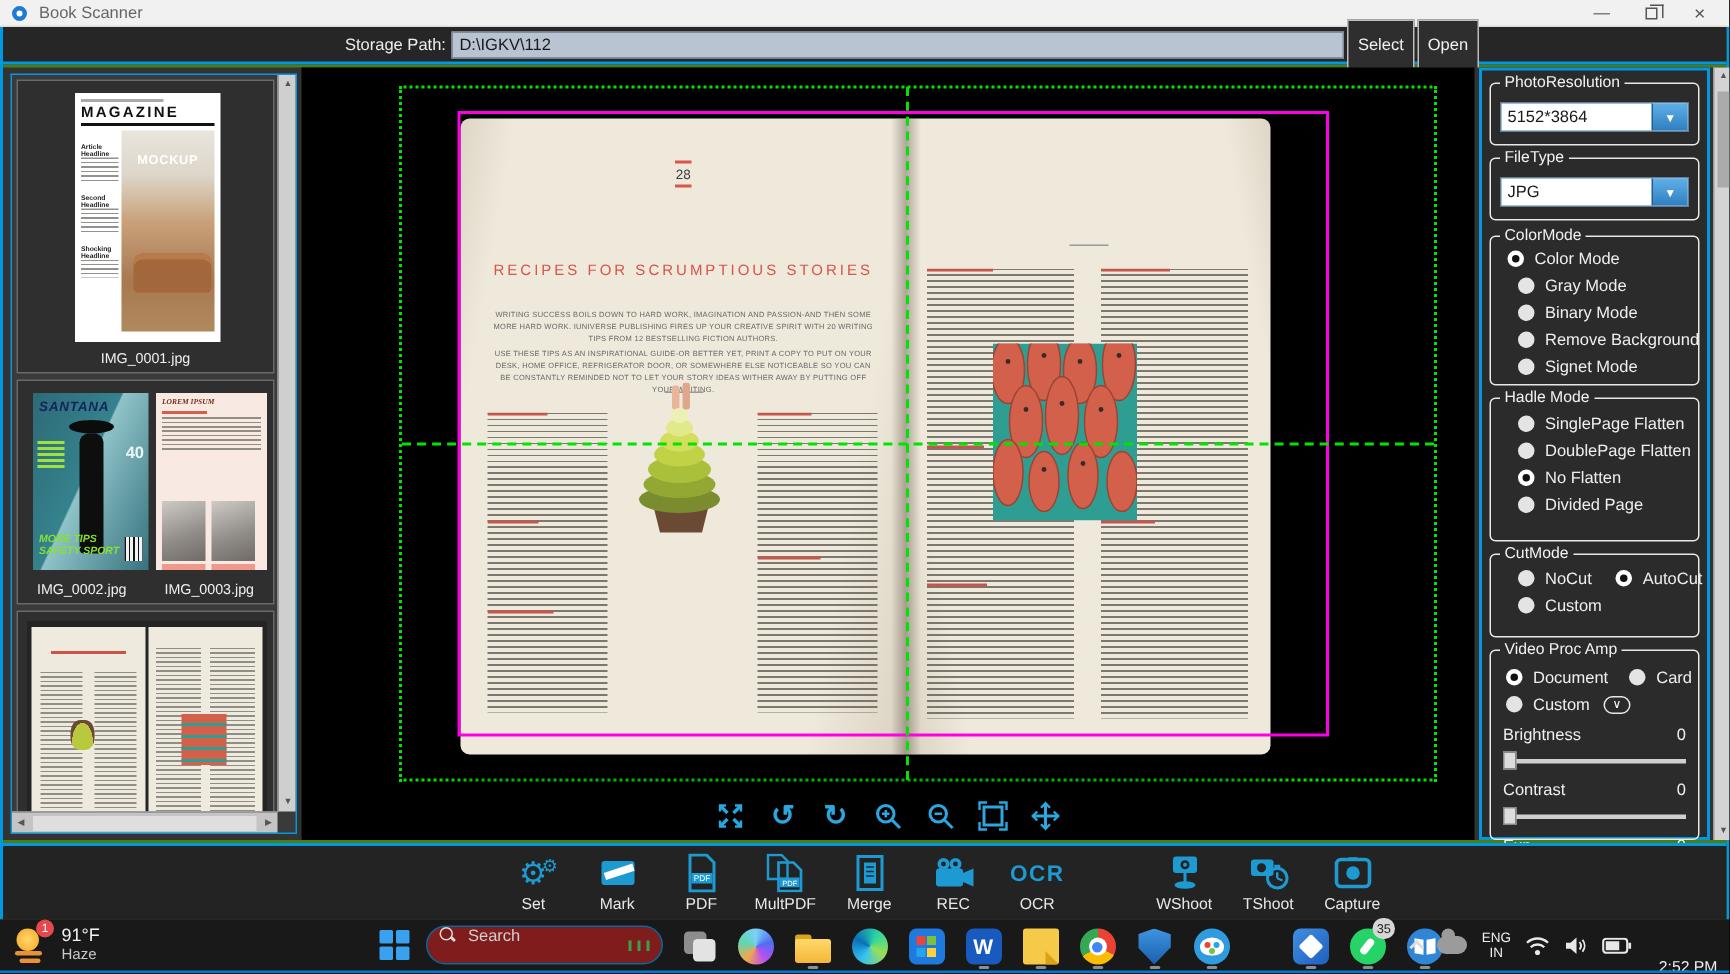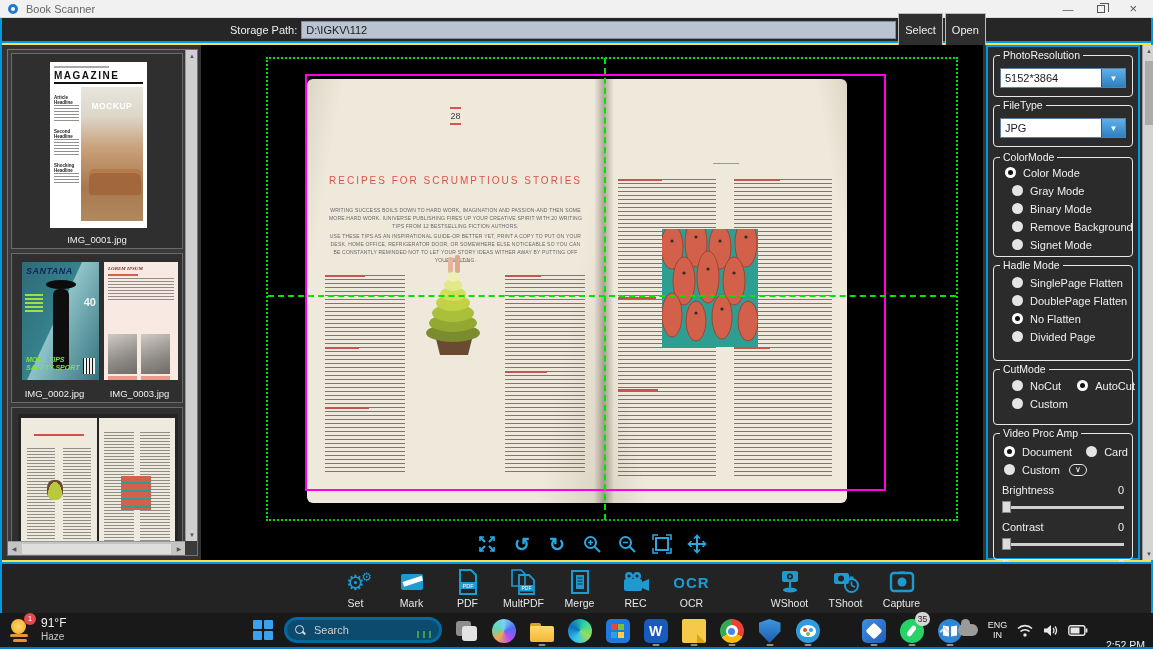--- a/index.html
+++ b/index.html
@@ -13,21 +13,21 @@
   .app-logo { width:10px; height:10px; border:3px solid #1e7ad4; border-radius:50%;
               margin-left:8px; background:#fff; }
   .win-title { font-size:11px; color:#666; margin-left:8px; }
   .winctrls { margin-left:auto; display:flex; align-items:center; gap:24px; padding-right:16px; }
   .wc { color:#555; font-size:11px; line-height:10px; cursor:default; }
   .wc-restore { width:8px; height:8px; border:1px solid #555; position:relative; }
   .wc-restore::before { content:""; position:absolute; left:2px; top:-3px; width:8px; height:8px;
                         border:1px solid #555; border-left:none; border-bottom:none; }
 
   
-  .app-body { position:absolute; top:18px; left:0; width:1153px; height:595px; background:#fde047;
+  .app-body { position:absolute; top:18px; left:0; width:1153px; height:595px; background:#4d7c0f;
               border-left:2px solid #0098e0; border-right:2px solid #0098e0; }
 
   
   .storage-bar { position:absolute; top:0; left:0; right:0; height:25px; background:#262626;
                  border-bottom:2px solid #0098e0; display:flex; align-items:center; }
   .storage-label { color:#eee; font-size:11px; margin-left:228px; }
   .storage-input { width:595px; height:18px; margin-left:4px; background:#b9c3d1;
                    border:1px solid #7f8da0; font-size:11px; color:#1a1a1a; padding:2px 4px; }
   .sp-btn { height:19px; margin-left:2px; background:#2e2e2e; color:#f0f0f0; font-size:11px;
             border:1px solid #bdbdbd; padding:16px 6px; display:flex; align-items:center; }
@@ -225,22 +225,22 @@
   .wx-badge { position:absolute; right:-2px; top:-3px; min-width:12px; height:12px; border-radius:7px;
               background:#e5484d; color:#fff; font-size:8px; text-align:center; line-height:12px;
               padding:0 2px; }
   .wx-temp { color:#f2f2f2; font-size:12px; line-height:1.2; }
   .wx-cond { color:#c9c9c9; font-size:10px; }
 
   .start-btn { position:absolute; left:253px; top:7px; width:20px; height:20px; display:grid;
                grid-template-columns:9px 9px; grid-template-rows:9px 9px; gap:2px; }
   .start-btn div { background:#3aa0f0; border-radius:1px; }
 
-  .search-pill { position:absolute; left:284px; top:4px; width:158px; height:26px; background:#0c4a6e;
-                 border:3px solid #0369a1; border-radius:13px; display:flex; align-items:center;
+  .search-pill { position:absolute; left:284px; top:4px; width:158px; height:26px; background:#7f1d1d;
+                 border:1px solid #0369a1; border-radius:13px; display:flex; 
                  padding:0 8px; }
   .mag-glass { position:relative; width:11px; height:11px; margin-right:8px; }
   .mag-glass::before { content:""; position:absolute; left:0; top:0; width:7px; height:7px;
                        border:1.5px solid #ddd; border-radius:50%; }
   .mag-glass::after { content:""; position:absolute; left:7px; top:7px; width:4px; height:1.5px;
                       background:#ddd; transform:rotate(45deg); }
   .search-text { color:#cfcfcf; font-size:11px; flex:1; }
   .tulips { display:flex; gap:2px; align-items:flex-end; height:16px; }
   .tulip { width:6px; height:6px; background:#e86ca0; border-radius:50% 50% 50% 0;
            transform:rotate(-45deg); }

